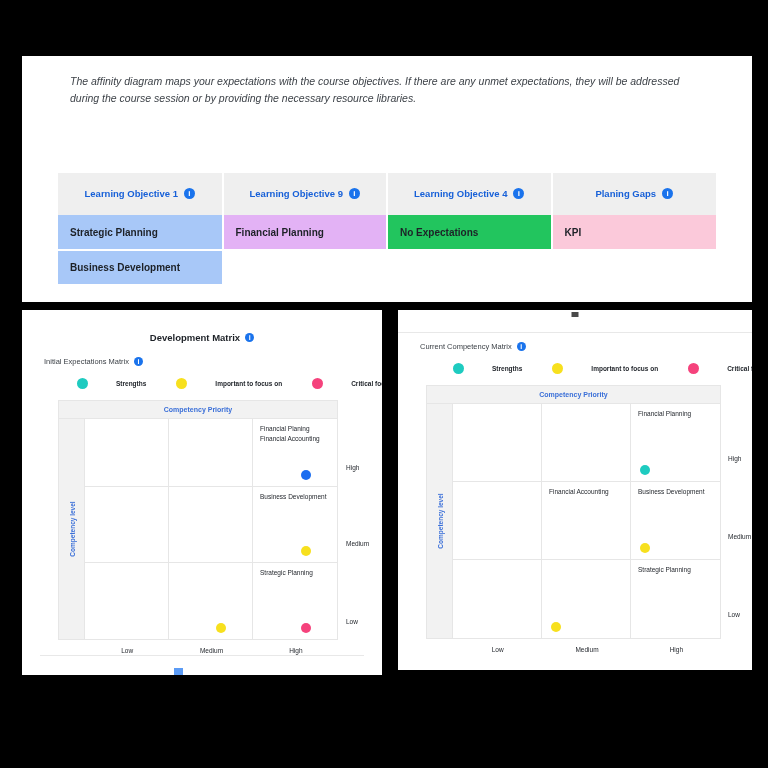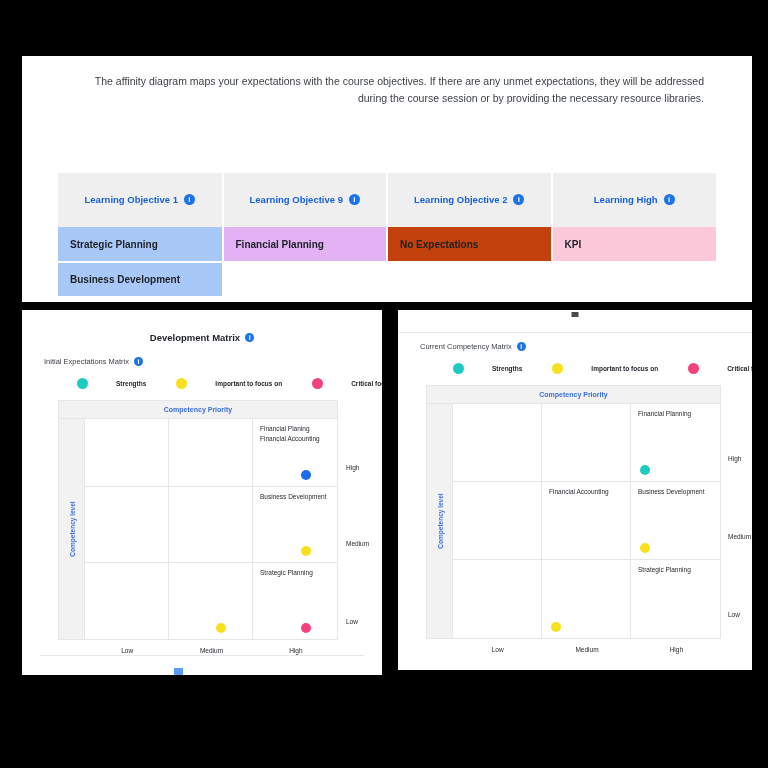--- a/index.html
+++ b/index.html
@@ -20,36 +20,37 @@
   }
   .affinity-title {
     text-align: center;
     font-size: 15px;
     font-weight: bold;
     color: #22262b;
     margin-top: 15px;
   }
   .affinity-desc {
     margin: 17px 48px 0 48px;
-    text-align: right;
+    text-align: left;
     font-size: 10.5px;
     line-height: 17px;
     color: #3d4248;
+    font-style: italic;
   }
 
   .aff-table {
     position: absolute;
     left: 36px; top: 117px;
     width: 658px;
     border-collapse: collapse;
     table-layout: fixed;
   }
   .aff-table th {
     background: #efefef;
-    height: 54px;
+    height: 42px;
     font-size: 9.5px;
     font-weight: bold;
     color: #1760d8;
     text-align: center;
     border-right: 2px solid #ffffff;
     vertical-align: middle;
     white-space: nowrap;
     margin-left: 34px;
   }
   .aff-table th:last-child { border-right: none; }
@@ -59,21 +60,21 @@
     font-weight: bold;
     color: #1d2127;
     padding-left: 12px;
     border-right: 2px solid #ffffff;
     border-bottom: 2px solid #ffffff;
     vertical-align: middle;
   }
   .aff-table td:last-child { border-right: none; }
   td.c-blue   { background: #a8c8f8; }
   td.c-violet { background: #e3b2f5; }
-  td.c-mint   { background: #c2410c; }
+  td.c-mint   { background: #22c55e; }
   td.c-pink   { background: #fbc9da; }
   td.c-empty  { background: #ffffff; }
 
   .info-icon {
     display: inline-block;
     vertical-align: middle;
     width: 11px; height: 11px;
     border-radius: 50%;
     background: #1a73ec;
     color: #ffffff;
@@ -216,22 +217,22 @@
 <div class="stage">
 
   <div class="panel-top">
     <div class="affinity-desc">The affinity diagram maps your expectations with the course objectives. If there are any unmet expectations, they will be addressed during the course session or by providing the necessary resource libraries.</div>
 
     <table class="aff-table">
       <thead>
         <tr>
           <th><span>Learning Objective 1</span><i class="info-icon">i</i></th>
           <th><span>Learning Objective 9</span><i class="info-icon">i</i></th>
-          <th><span>Learning Objective 2</span><i class="info-icon">i</i></th>
-          <th><span>Learning High</span><i class="info-icon">i</i></th>
+          <th><span>Learning Objective 4</span><i class="info-icon">i</i></th>
+          <th><span>Planing Gaps</span><i class="info-icon">i</i></th>
         </tr>
       </thead>
       <tbody>
         <tr>
           <td class="c-blue">Strategic Planning</td>
           <td class="c-violet">Financial Planning</td>
           <td class="c-mint">No Expectations</td>
           <td class="c-pink">KPI</td>
         </tr>
         <tr>

